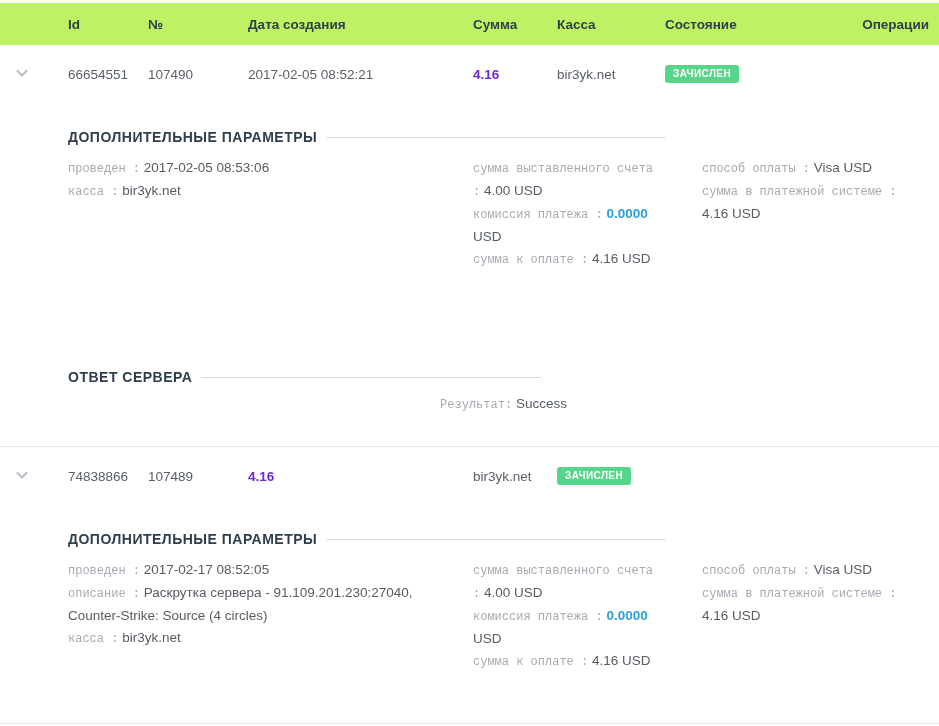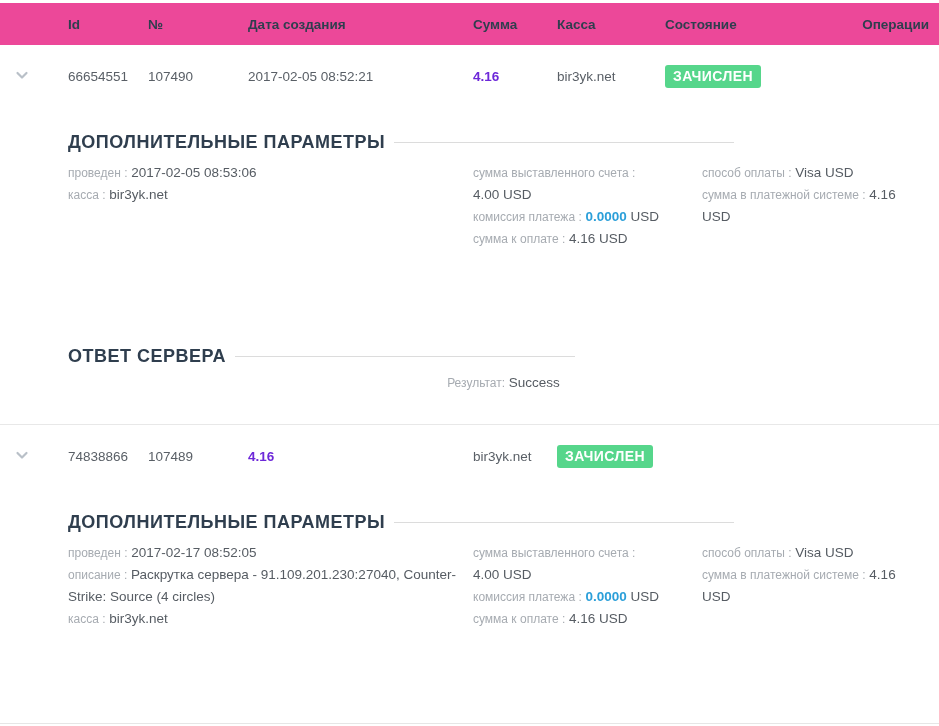--- a/index.html
+++ b/index.html
@@ -3,47 +3,47 @@
 <meta charset="utf-8">
 <style>
   * { margin:0; padding:0; box-sizing:border-box; }
   html,body { background:#fff; }
   body { font-family:"Liberation Sans", sans-serif; width:939px; }
   .page { position:relative; width:939px; height:726px; overflow:hidden; padding-top:3px; }
   .bottom-line { position:absolute; left:0; right:0; bottom:2px; height:1px; background:#e6e6e6; }
 
   
   .row-grid { display:grid; grid-template-columns:68px 80px 100px 225px 84px 108px 180px 1fr; align-items:center; }
-  .thead { background:#ec4899; height:42px; font-weight:bold; font-size:13.5px; color:#2f3e4e; }
+  .thead { background:#bef264; height:42px; font-weight:bold; font-size:13.5px; color:#2f3e4e; }
   .thead .cell.ops { text-align:right; padding-right:10px; }
   .cell { white-space:nowrap; }
 
   .row-main { padding:20px 0; font-size:13.5px; color:#595f66; }
   .row-block + .row-block { border-top:1px solid #e8e8e8; }
 
   .toggle-cell { padding-left:15px; }
   .chevron { display:inline-block; width:14px; height:14px; cursor:pointer; }
   .chevron svg { display:block; }
 
   .sum-cell { color:#6d28d9; font-weight:bold; }
 
-  .badge { display:inline-block; background:#56d68b; color:#fff; font-size:14px; font-weight:bold;
+  .badge { display:inline-block; background:#56d68b; color:#fff; font-size:10px; font-weight:bold;
            padding:3px 8px 4px; border-radius:3px; letter-spacing:0.4px; }
 
   
   .details { margin-left:68px; margin-top:26px; padding-bottom:30px; }
-  .sec-title { display:flex; align-items:center; font-size:18px; font-weight:bold;
+  .sec-title { display:flex; align-items:center; font-size:14px; font-weight:bold;
                color:#2f3e4e; letter-spacing:0.5px; line-height:16px; }
   .rule { width:340px; height:1px; background:#dcdcdc; margin-left:9px; flex:none; }
 
   .dgrid { display:grid; grid-template-columns:405px 229px 234px; margin-top:12px; align-items:start; }
   .dcol  { padding-right:14px; }
   .dcol2 { padding-right:37px; }
   .ditem { font-size:13.5px; color:#565c63; line-height:22px; }
-  .dlabel { font-size:12px; color:#a6abb1; }
+  .dlabel { font-size:12px; color:#a6abb1;font-family:Liberation Mono, monospace; }
   .fee-blue { color:#2b9fd9; font-weight:bold; }
 
   .server-section { margin-top:98px;text-align:center; }
   .result-line { margin-top:8px; font-size:13.5px; color:#565c63; line-height:22px; }
 </style>
 </head>
 <body>
 
 <div class="page">
 

